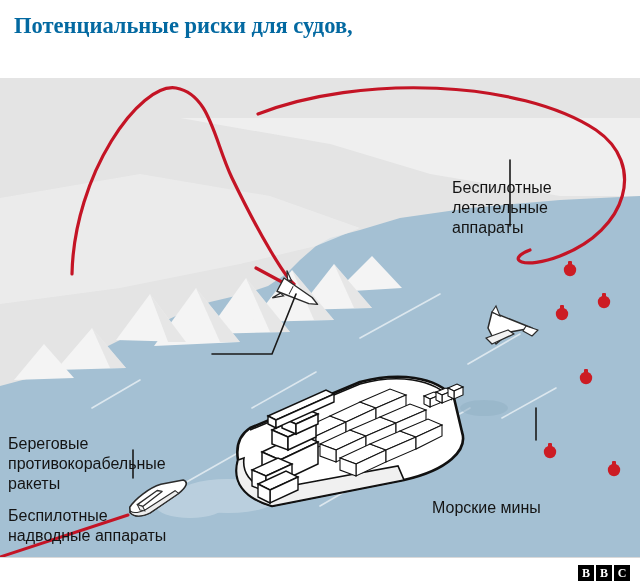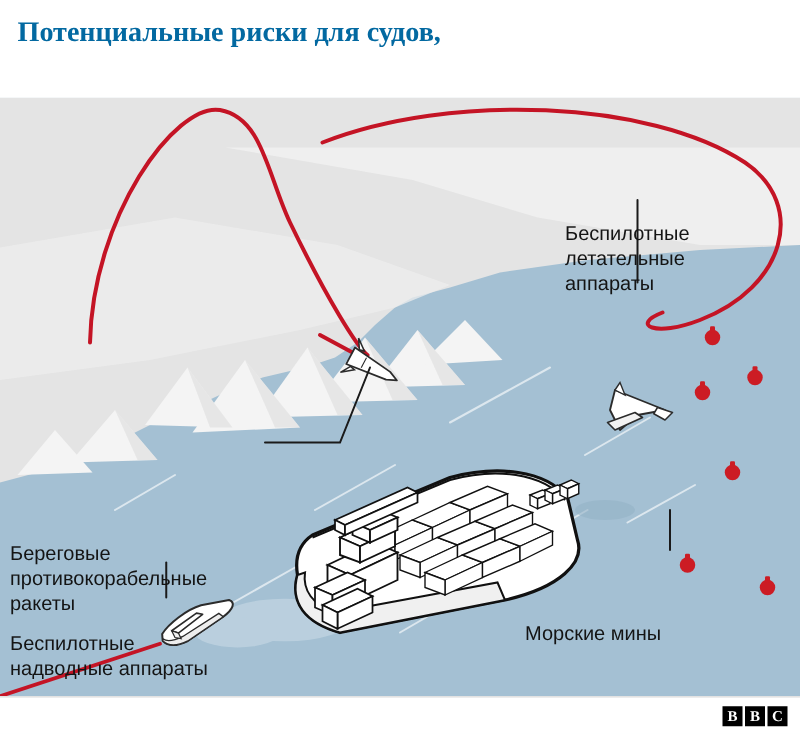--- a/index.html
+++ b/index.html
@@ -86,21 +86,21 @@
     color: #141414;
     font-family: "Liberation Sans", sans-serif;
     font-size: 16px;
     line-height: 20px;
     white-space: pre-line;
   }
 
   .lbl-drones   { left: 452px; top: 100px; }
   .lbl-missiles { left: 8px;   top: 328px; margin-top: 28px; }
   .lbl-usv      { left: 8px;   top: 428px; }
-  .lbl-mines    { left: 420px; top: 420px; }
+  .lbl-mines    { left: 432px; top: 420px; }
 </style>
 </head>
 <body>
 
 <div id="infographic">
 
   <div class="title-block">
     <div class="title-line">Потенциальные риски для судов,</div>
   </div>
 

